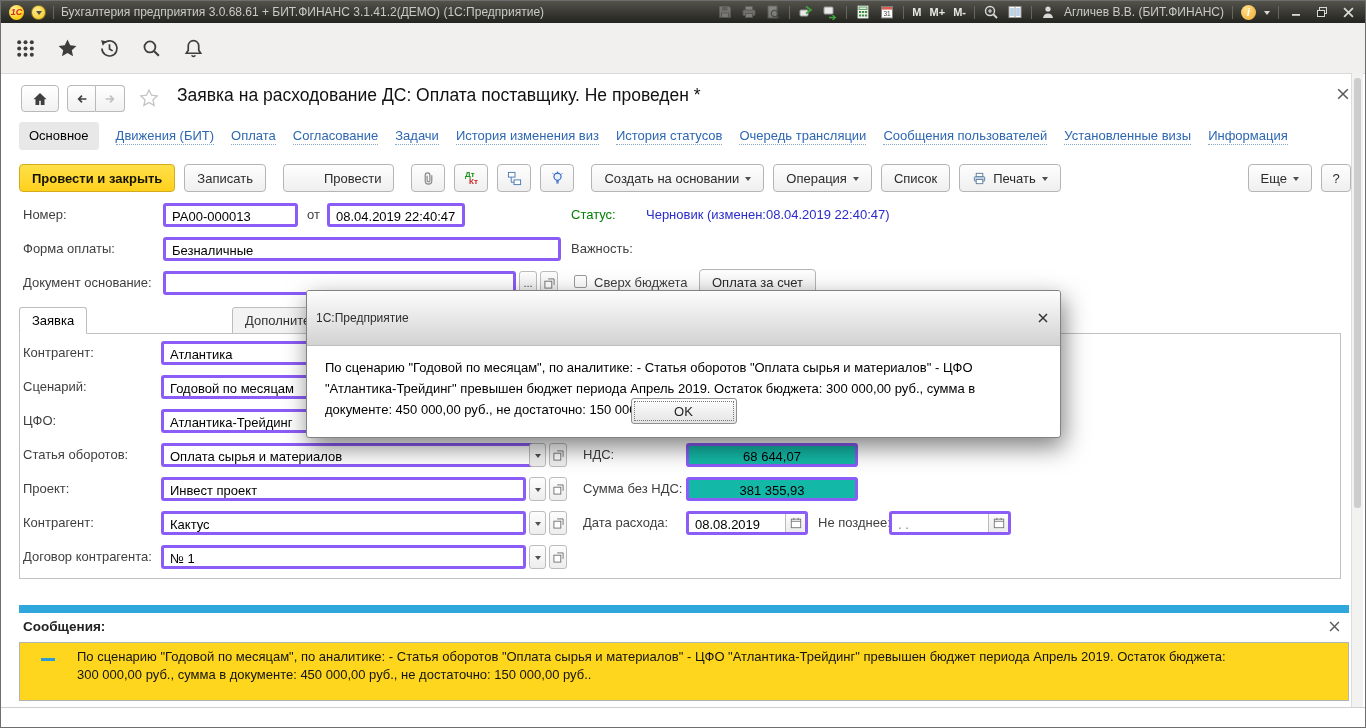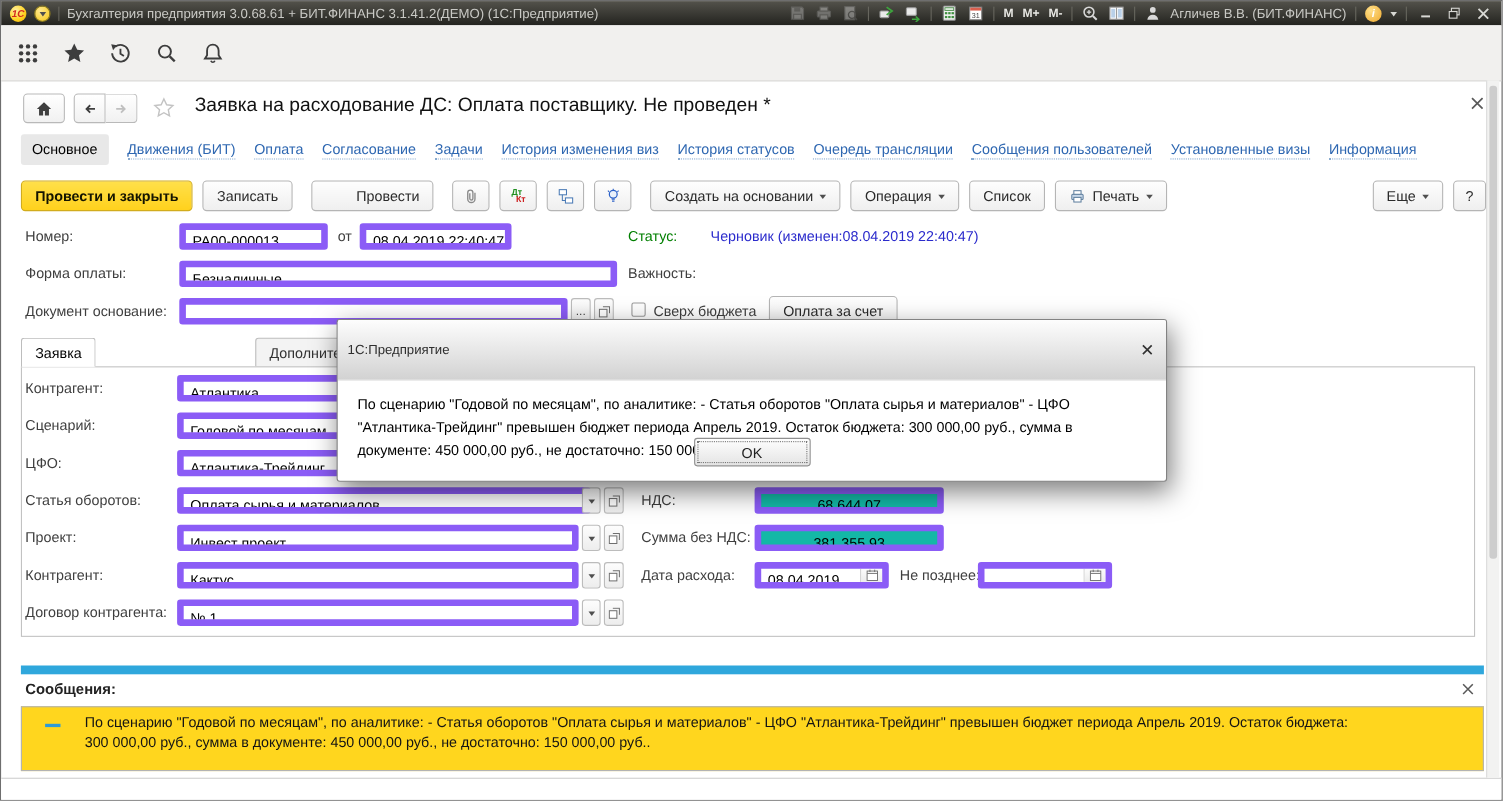--- a/index.html
+++ b/index.html
@@ -93,21 +93,21 @@
   .icon-btn { width:34px; padding:0; }
   .dtkt { display:flex; flex-direction:column; line-height:7.5px; font-size:8px; font-weight:bold; }
   .dtkt .dt { color:#1f8f1f; }
   .dtkt .kt { color:#cc2020; margin-left:4px; }
   .spacer { flex:1; }
 
   
   .lbl { position:absolute; font-size:13px; color:#3f3f3f; line-height:24px; white-space:nowrap; }
   .fld {
     position:absolute; box-sizing:border-box; height:24px;
-    border:6px solid #8b5cf6; border-radius:3px; background:#fff;
+    border:3px solid #8b5cf6; border-radius:3px; background:#fff;
     font-size:13px; line-height:22px; padding:0 6px; color:#000; white-space:nowrap; overflow:hidden;
   }
   .fld.ro { background:#14b8a6; text-align:center; }
   .fld.withbtn { padding-right:22px; }
   .inbtn {
     position:absolute; right:0; top:0; bottom:0; width:19px;
     border-left:1px solid #bcbcbc; border-radius:0 2px 2px 0;
     background:linear-gradient(#fcfcfc,#ececec);
     display:flex; align-items:center; justify-content:center;
   }
@@ -480,21 +480,21 @@
     </span>
 
   <span class="lbl" style="left:582px; top:442px;">НДС:</span>
   <span class="fld ro" style="left:685px; top:442px; width:172px;">68 644,07</span>
 
   <span class="lbl" style="left:582px; top:476px;">Сумма без НДС:</span>
   <span class="fld ro" style="left:685px; top:476px; width:172px;">381 355,93</span>
 
   <span class="lbl" style="left:582px; top:510px;">Дата расхода:</span>
   <span class="fld withbtn" style="left:685px; top:510px; width:122px;">
-    <span>08.04.2019</span>
+    <span>08.08.2019</span>
     <span class="inbtn">
         <svg width="12" height="12" viewBox="0 0 14 14">
           <rect x="1.5" y="2.5" width="11" height="10" fill="#fff" stroke="#6f6f6f"></rect>
           <line x1="1.5" y1="5" x2="12.5" y2="5" stroke="#6f6f6f"></line>
           <line x1="4.5" y1="1" x2="4.5" y2="3.5" stroke="#6f6f6f"></line>
           <line x1="9.5" y1="1" x2="9.5" y2="3.5" stroke="#6f6f6f"></line>
         </svg>
       </span>
   </span>
   <span class="lbl" style="left:817px; top:510px;">Не позднее:</span>

